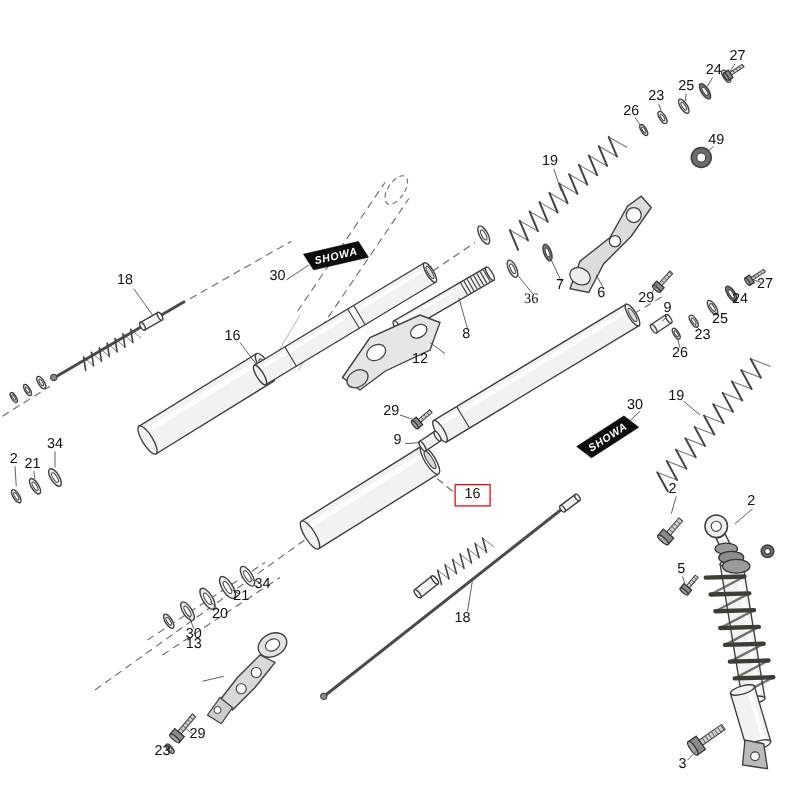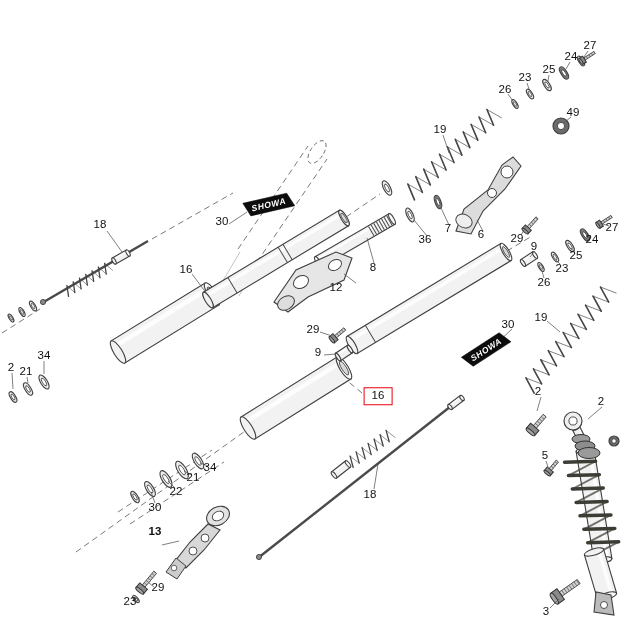--- a/index.html
+++ b/index.html
@@ -492,21 +492,21 @@
       <div class="part-label" style="left: 100px; top: 225px;">18</div>
       <div class="part-label" style="left: 222px; top: 222px;">30</div>
       <div class="part-label" style="left: 186px; top: 270px;">16</div>
       <div class="part-label" style="left: 440px; top: 130px;">19</div>
       <div class="part-label" style="left: 505px; top: 90px;">26</div>
       <div class="part-label" style="left: 525px; top: 78px;">23</div>
       <div class="part-label" style="left: 549px; top: 70px;">25</div>
       <div class="part-label" style="left: 571px; top: 57px;">24</div>
       <div class="part-label" style="left: 590px; top: 46px;">27</div>
       <div class="part-label" style="left: 573px; top: 113px;">49</div>
-      <div class="part-label" style="left: 425px; top: 240px;">36</div>
+      <div class="part-label" style="left: 425px; top: 240px; font-family: Liberation Serif, serif;">36</div>
       <div class="part-label" style="left: 448px; top: 229px;">7</div>
       <div class="part-label" style="left: 481px; top: 235px;">6</div>
       <div class="part-label" style="left: 517px; top: 239px;">29</div>
       <div class="part-label" style="left: 534px; top: 247px;">9</div>
       <div class="part-label" style="left: 373px; top: 268px;">8</div>
       <div class="part-label" style="left: 336px; top: 288px;">12</div>
       <div class="part-label" style="left: 544px; top: 283px;">26</div>
       <div class="part-label" style="left: 562px; top: 269px;">23</div>
       <div class="part-label" style="left: 576px; top: 256px;">25</div>
       <div class="part-label" style="left: 592px; top: 240px;">24</div>
@@ -517,21 +517,21 @@
       <div class="part-label" style="left: 541px; top: 318px;">19</div>
       <div class="part-label" style="left: 11px; top: 368px;">2</div>
       <div class="part-label" style="left: 26px; top: 372px;">21</div>
       <div class="part-label" style="left: 44px; top: 356px;">34</div>
       <div class="part-label hl" style="left: 378px; top: 396px;">16</div>
       <div class="part-label" style="left: 538px; top: 392px;">2</div>
       <div class="part-label" style="left: 601px; top: 402px;">2</div>
       <div class="part-label" style="left: 545px; top: 456px;">5</div>
       <div class="part-label" style="left: 210px; top: 468px;">34</div>
       <div class="part-label" style="left: 193px; top: 478px;">21</div>
-      <div class="part-label" style="left: 176px; top: 492px;">22</div>
+      <div class="part-label" style="left: 176px; top: 492px;">20</div>
       <div class="part-label" style="left: 155px; top: 508px;">30</div>
       <div class="part-label" style="left: 370px; top: 495px;">18</div>
-      <div class="part-label" style="left: 155px; top: 532px; font-weight: bold;">13</div>
+      <div class="part-label" style="left: 155px; top: 516px;">13</div>
       <div class="part-label" style="left: 158px; top: 588px;">29</div>
       <div class="part-label" style="left: 130px; top: 602px;">23</div>
       <div class="part-label" style="left: 546px; top: 612px;">3</div>
     </div>
 </div>
 
 </body></html>

